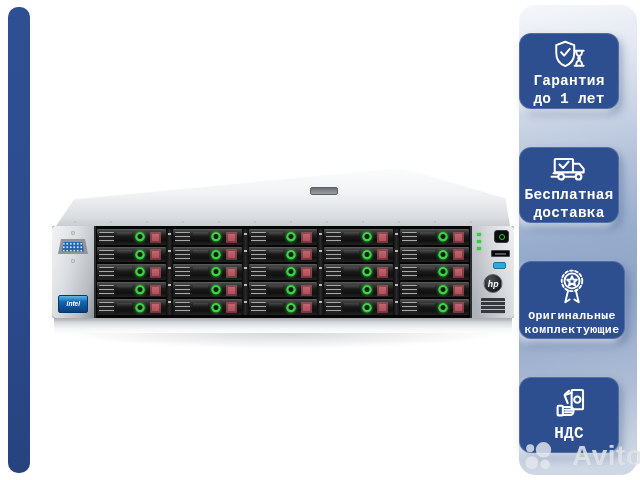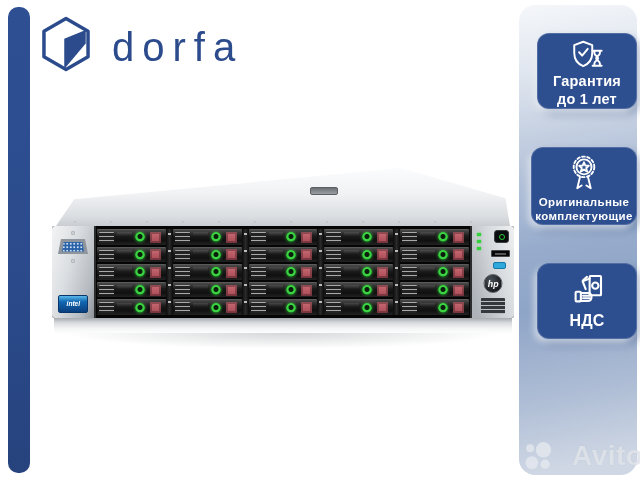--- a/index.html
+++ b/index.html
@@ -88,22 +88,22 @@
 
   .server-bottom { position:absolute; left:2px; right:2px; top:150px; height:16px;
     background:linear-gradient(180deg,#a6aaaf 0%,#d8dbde 30%,#f3f4f5 65%,#fff 100%);
     border-radius:0 0 4px 4px; }
   .server-shadow { position:absolute; left:12px; right:12px; top:165px; height:16px;
     background:radial-gradient(ellipse at 50% 0%,rgba(120,125,130,.30),rgba(120,125,130,0) 70%); }
 
   
   .right-strip { position:absolute; left:519px; top:5px; width:118px; height:470px; border-radius:16px;
     background:linear-gradient(170deg,#f5f7fa 0%,#e0e6ef 14%,#bac7dc 32%,#97accc 50%,#8fa5c7 63%,#aebdd5 81%,#cfd7e4 96%); }
-  .badges { position:absolute; inset:0; display:flex; flex-direction:column; align-items:flex-end;
-    padding-top:28px; gap:38px; }
+  .badges { position:absolute; inset:0; display:flex; flex-direction:column; align-items:flex-start;
+    padding-top:28px; gap:38px;font-family:Liberation Mono, monospace; }
   .badge { width:100px; height:76px; border-radius:12px; background:#2d4e8f; color:#fff;
     text-align:center; padding-top:5px; font-weight:bold;
     box-shadow:-3px 4px 6px rgba(255,255,255,.55), 3px 5px 9px rgba(35,62,115,.38);
     border:1px solid rgba(255,255,255,.18); }
   .badge svg { display:block; margin:0 auto; }
   .b-line { display:block; font-size:14.5px; line-height:1.22; letter-spacing:.2px; }
   .badge-vat .b-line { font-size:16px; }
   .badge-original { width:106px; height:78px; }
   .badge-original .b-line { font-size:11.5px; letter-spacing:.4px; }
 
@@ -114,27 +114,20 @@
   .wm-text { font-size:28px; font-weight:bold; letter-spacing:.5px;
     text-shadow:0 0 1px rgba(150,156,165,.35); }
 </style>
 </head>
 <body>
 
 <div class="stage">
 
   <div class="left-bar"></div>
 
-  <div class="brand">
-    <svg viewBox="0 0 100 100">
-      <polygon points="50,6 88,28 88,72 50,94 12,72 12,28" fill="none" stroke="#2b4b8c" stroke-width="6" stroke-linejoin="round"></polygon>
-      <path d="M47,41 L84,26 L84,49 L47,93 Z" fill="#2b4b8c"></path>
-    </svg>
-    <span class="brand-name">dorfa</span>
-  </div>
 
   <div class="server">
     <div class="server-top">
       <div class="top-latch"></div>
     </div>
     <div class="server-front">
       <div class="ear ear-left">
         <span class="screw" style="top:5px"></span>
         <div class="vga">
             <div class="vga-in"></div>
@@ -339,20 +332,32 @@
           <path d="M19,3 L31,7.5 V18 C31,27 26.5,32.5 19,35.5 C11.5,32.5 7,27 7,18 V7.5 Z"></path>
           <path d="M13.5,17 l4,4.5 L25,12.5"></path>
           <path d="M31.5,15 h12 M31.5,35 h12"></path>
           <path d="M33.8,15.5 v2.5 c0,3.5 5,4.5 5,7 c0,2.5 -5,3.5 -5,7 v2.5"></path>
           <path d="M41.2,15.5 v2.5 c0,3.5 -5,4.5 -5,7 c0,2.5 5,3.5 5,7 v2.5"></path>
         </svg>
         <span class="b-line">Гарантия</span>
         <span class="b-line">до 1 лет</span>
       </div>
 
+      <div class="badge badge-delivery">
+        <svg width="38" height="34" viewBox="0 0 48 40" fill="none" stroke="#fff" stroke-width="2.6" stroke-linecap="round" stroke-linejoin="round">
+          <rect x="6" y="6" width="23" height="17" rx="1"></rect>
+          <path d="M12,13 l4.5,4.5 L23.5,9.5"></path>
+          <path d="M29,12 h8 l5.5,6.5 V23 H29"></path>
+          <circle cx="14" cy="28.5" r="3.6"></circle>
+          <circle cx="36" cy="28.5" r="3.6"></circle>
+          <path d="M18.5,28.5 h13 M2,28.5 h7.5 M4.5,24 h5"></path>
+        </svg>
+        <span class="b-line">Бесплатная</span>
+        <span class="b-line">доставка</span>
+      </div>
 
       <div class="badge badge-original">
         <svg width="38" height="42" viewBox="0 0 48 52" fill="none" stroke="#fff" stroke-width="2.4" stroke-linecap="round" stroke-linejoin="round">
           <circle cx="24" cy="17" r="9.5"></circle>
           <circle cx="24" cy="17" r="13" stroke-dasharray="3.4 3.1"></circle>
           <polygon points="24,11.2 25.7,15.3 30.1,15.6 26.8,18.5 27.9,22.8 24,20.4 20.1,22.8 21.2,18.5 17.9,15.6 22.3,15.3"></polygon>
           <path d="M19,29.5 L15.5,44 L21,40.5"></path>
           <path d="M29,29.5 L32.5,44 L27,40.5"></path>
         </svg>
         <span class="b-line">Оригинальные</span>

